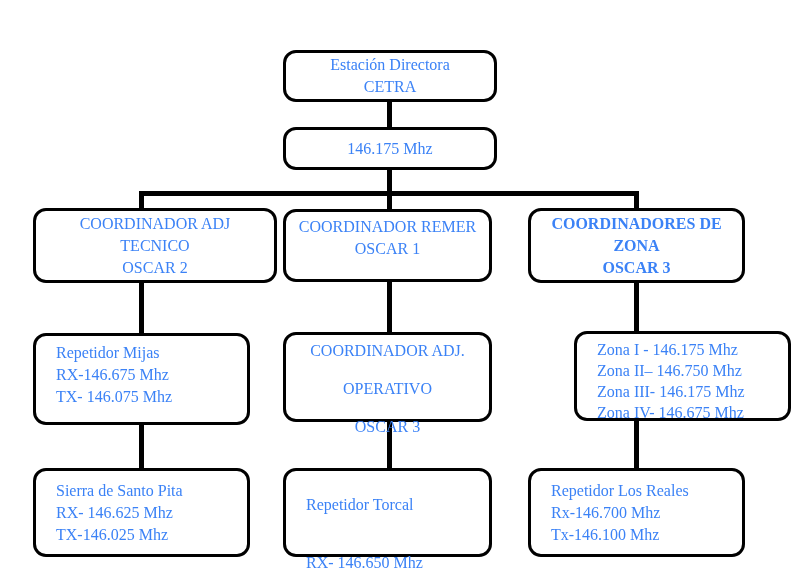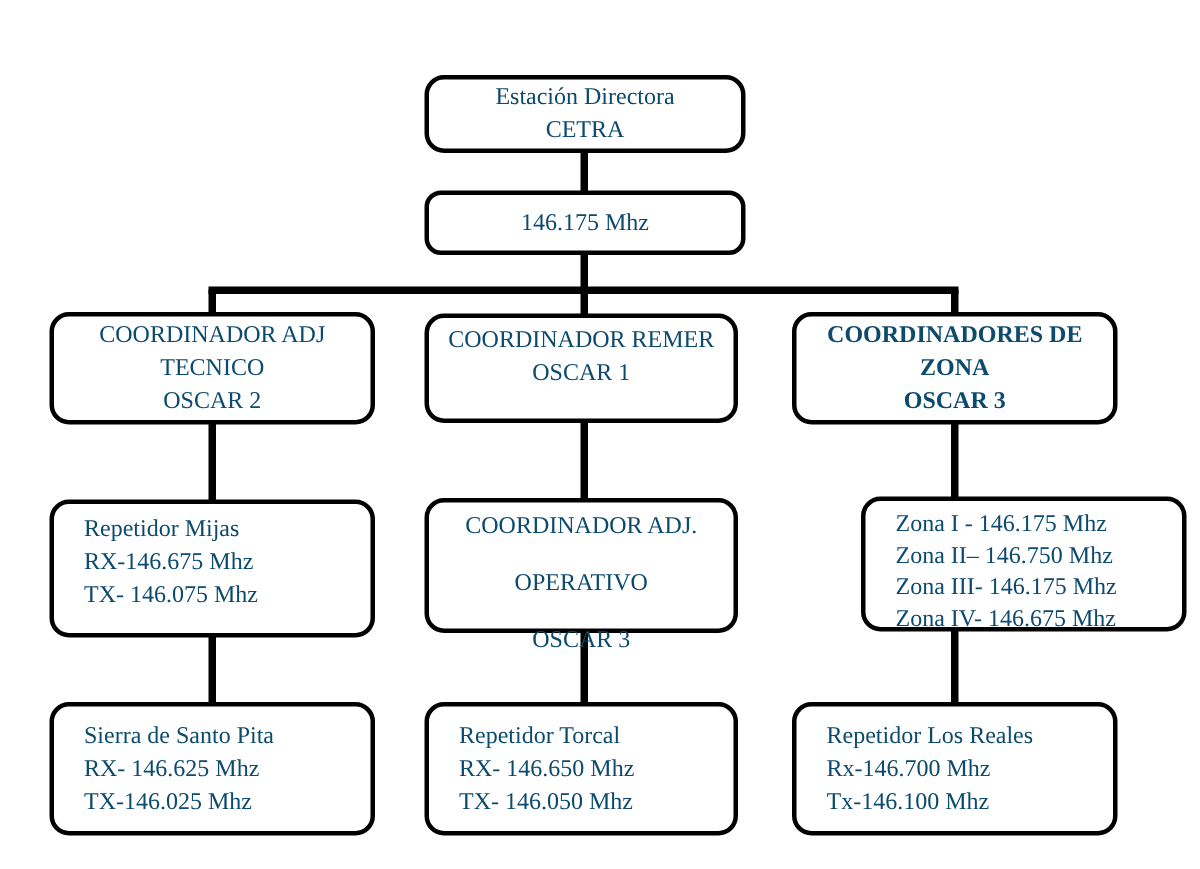--- a/index.html
+++ b/index.html
@@ -6,21 +6,21 @@
     margin: 0;
     padding: 0;
     background: #ffffff;
   }
   #stage {
     position: relative;
     width: 800px;
     height: 579px;
     background: #ffffff;
     font-family: "Liberation Serif", "DejaVu Serif", serif;
-    color: #0c4a6e;
+    color: #3b82f6;
     overflow: hidden;
   }
   .node {
     position: absolute;
     box-sizing: border-box;
     border: 3px solid #000000;
     border-radius: 13px;
     background: #ffffff;
     z-index: 2;
     display: flex;
@@ -34,29 +34,29 @@
   .v-center { justify-content: center; }
   .v-top    { justify-content: flex-start; }
   .lh21 { line-height: 21px; margin-left: 46px; }
   .connector {
     position: absolute;
     background: #000000;
     z-index: 1;
   }
   
   #n-root      { left: 283px; top:  50px; width: 214px; height: 52px; }
-  #n-freq      { left: 283px; top: 127px; width: 214px; height: 43px; border-radius: 11px; }
-  #n-coord-l   { left:  33px; top: 208px; width: 217px; height: 75px; }
+  #n-freq      { left: 283px; top: 127px; width: 214px; height: 43px; }
+  #n-coord-l   { left:  33px; top: 208px; width: 244px; height: 75px; }
   #n-coord-m   { left: 283px; top: 209px; width: 209px; height: 73px; padding-top: 4px; }
   #n-coord-r   { left: 528px; top: 208px; width: 217px; height: 75px; font-weight: bold; }
   #n-mijas     { left:  33px; top: 333px; width: 217px; height: 92px; padding-top: 6px; }
   #n-operativo { left: 283px; top: 332px; width: 209px; height: 90px; padding-top: 5px; gap: 16px; }
   #n-zonas     { left: 528px; top: 331px; width: 217px; height: 90px; padding-top: 5px; }
   #n-sierra    { left:  33px; top: 468px; width: 217px; height: 89px; padding-top: 9px; }
-  #n-torcal    { left: 283px; top: 468px; width: 209px; height: 89px; padding-top: 9px; }
+  #n-torcal    { left: 283px; top: 468px; width: 209px; height: 89px; padding-top: 23px; gap: 36px; }
   #n-reales    { left: 528px; top: 468px; width: 217px; height: 89px; padding-top: 9px; }
   
   #c-root-freq   { left: 387px; top: 100px; width: 5px; height: 30px; }
   #c-freq-bus    { left: 387px; top: 168px; width: 5px; height: 42px; }
   #c-bus         { left: 139px; top: 191px; width: 500px; height: 5px; }
   #c-bus-left    { left: 139px; top: 193px; width: 5px; height: 18px; }
   #c-bus-right   { left: 634px; top: 193px; width: 5px; height: 18px; }
   #c-left-mid    { left: 139px; top: 281px; width: 5px; height: 55px; }
   #c-mid-mid     { left: 387px; top: 280px; width: 5px; height: 55px; }
   #c-right-mid   { left: 634px; top: 281px; width: 5px; height: 53px; }

